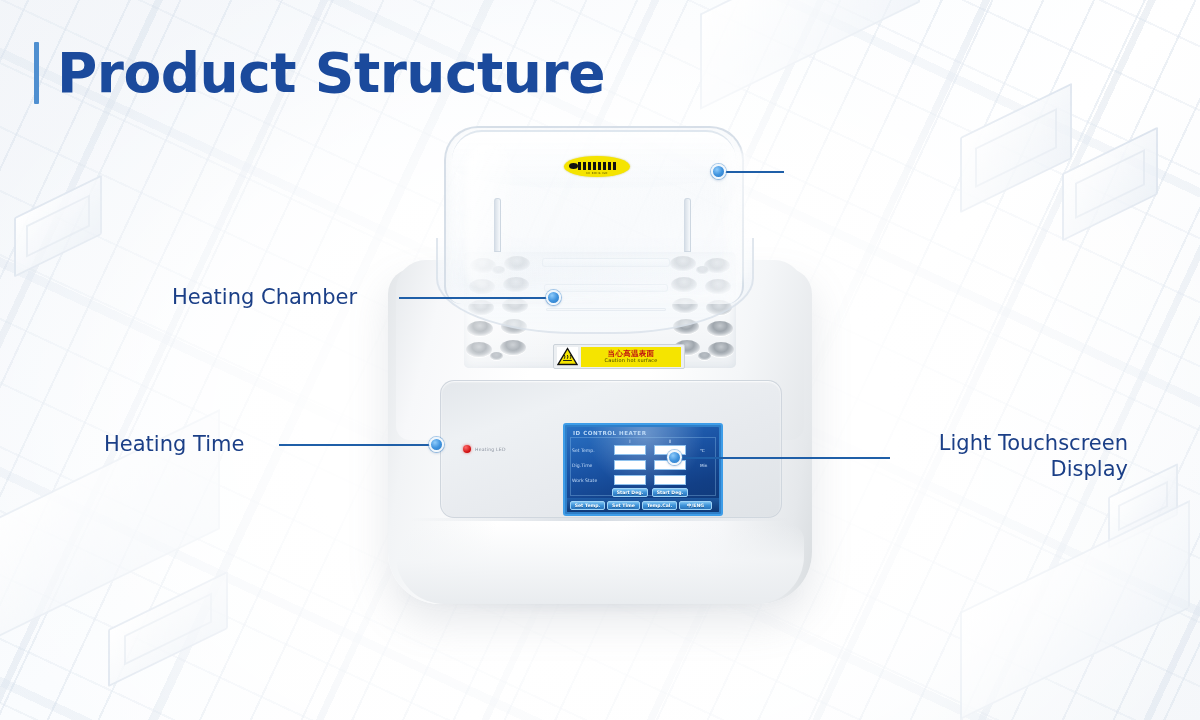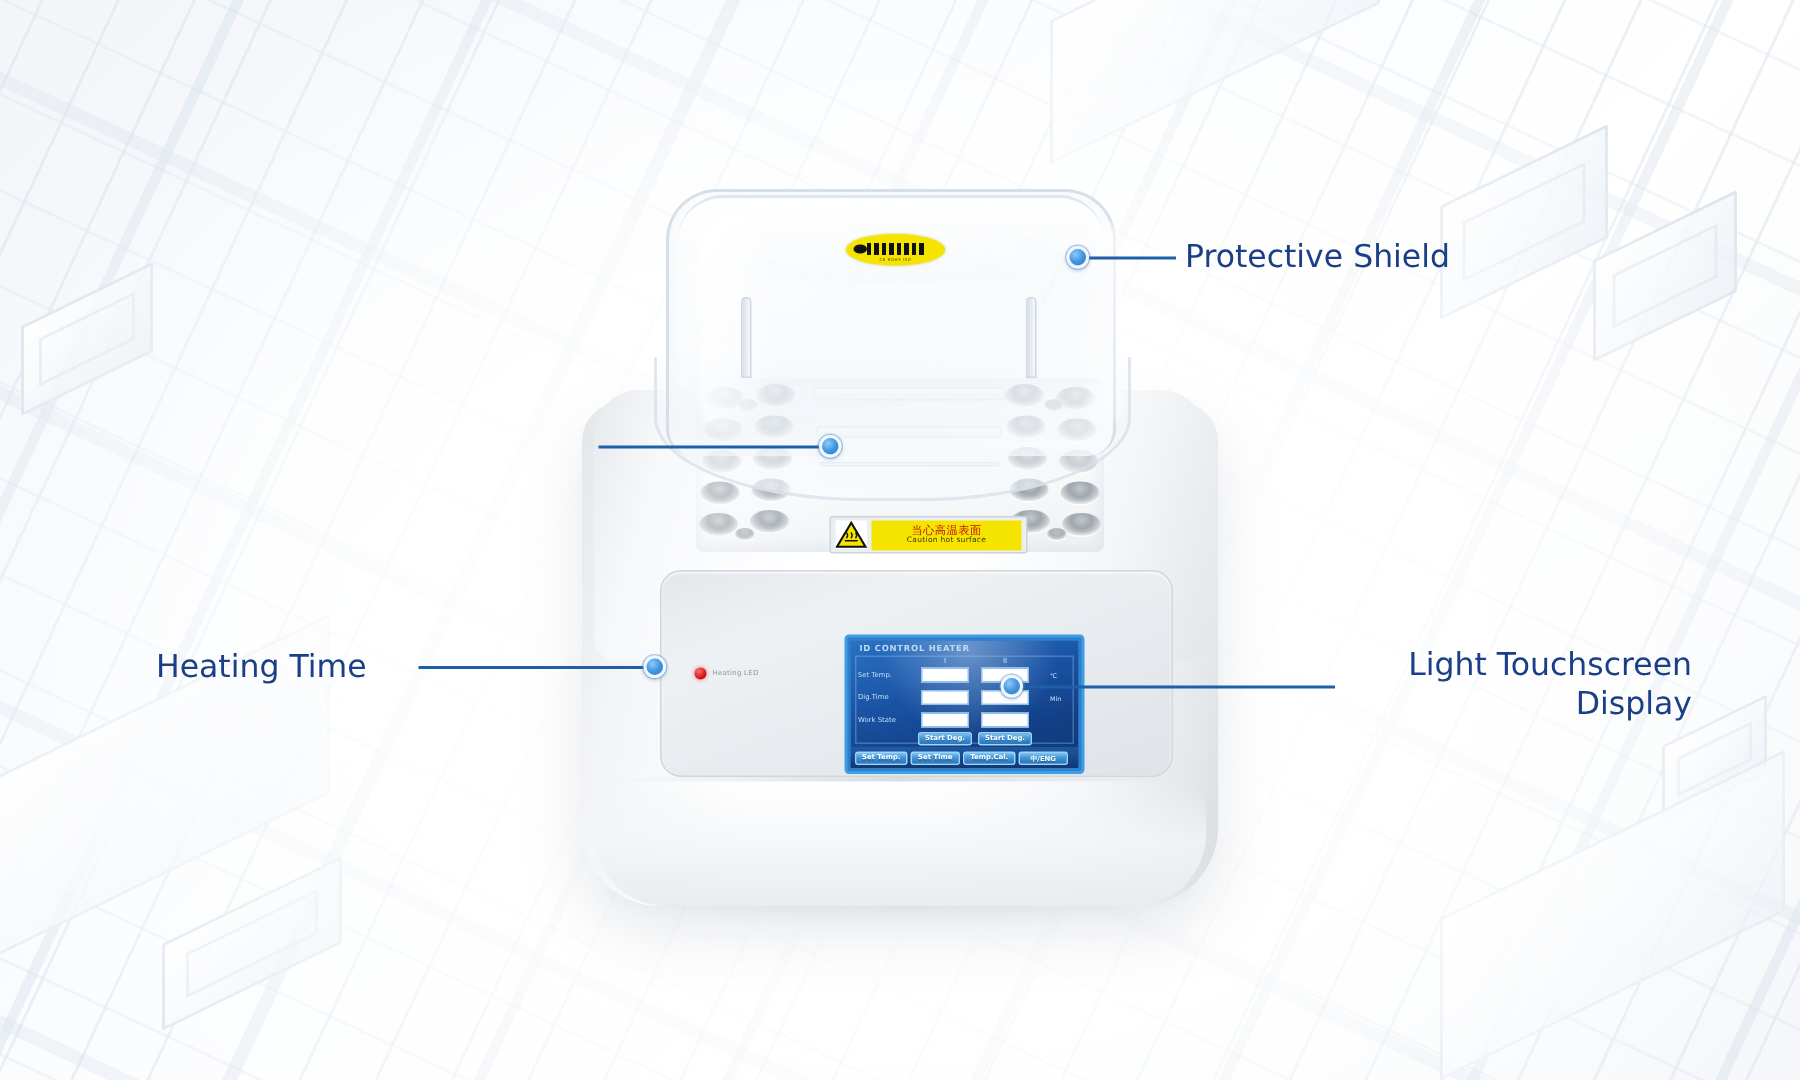--- a/index.html
+++ b/index.html
@@ -350,21 +350,21 @@
     background: #f5e400;
     display: flex;
     flex-direction: column;
     align-items: center;
     justify-content: center;
     line-height: 1;
     overflow: hidden;
   }
   .warn-cn {
     font-size: 7.5px;
-    font-weight: normal;
+    font-weight: bold;
     color: #c01010;
     letter-spacing: 0.3px;
     white-space: nowrap;
   }
   .warn-en {
     font-size: 5px;
     color: #3b3b00;
     letter-spacing: 0.2px;
     white-space: nowrap;
     margin-top: 1px;
@@ -544,20 +544,24 @@
   <div class="chip" style="left:1062px; top:150px; width:96px; height:68px;"></div>
   <div class="chip" style="left:1108px; top:480px; width:70px; height:52px;"></div>
   <div class="chip" style="left:108px; top:600px; width:120px; height:58px;"></div>
   <div class="chip" style="left:14px; top:196px; width:88px; height:60px;"></div>
   <div class="slab" style="left:-30px; top:470px; width:250px; height:120px;"></div>
   <div class="slab" style="left:960px; top:556px; width:230px; height:108px;"></div>
   <div class="slab" style="left:700px; top:-40px; width:220px; height:96px;"></div>
 
   <div class="vignette"></div>
 
+  <div id="title-block">
+    <div id="title-bar"></div>
+    <div id="title-text">Product Structure</div>
+  </div>
 
   <div id="device">
 
     <div class="floor-shadow"></div>
     <div class="body-base"></div>
     <div class="body-top"></div>
 
     <div class="heat-block">
       <div class="well-grid">
 
@@ -662,22 +666,22 @@
         </div>
       </div>
     </div>
 
     <div class="front-groove"></div>
     <div class="front-bevel"></div>
   </div>
 
   <div class="callout-dot" style="left:711px; top:164px;"></div>
   <div class="callout-line" style="left:722px; top:171px; width:62px;"></div>
-  <div class="callout-label" style="left:790px; top:159px;">Protective Shield</div>
-
+
+  <div class="callout-label callout-label-left" style="left:172px; top:285px;">Heating Chamber</div>
   <div class="callout-line" style="left:399px; top:297px; width:152px;"></div>
   <div class="callout-dot" style="left:546px; top:290px;"></div>
 
   <div class="callout-label" style="left:104px; top:432px;">Heating Time</div>
   <div class="callout-line" style="left:279px; top:444px; width:155px;"></div>
   <div class="callout-dot" style="left:429px; top:437px;"></div>
 
   <div class="callout-dot" style="left:667px; top:450px;"></div>
   <div class="callout-line" style="left:678px; top:457px; width:212px;"></div>
   <div class="callout-label right-align" style="left:760px; top:431px; width:368px;">Light Touchscreen

